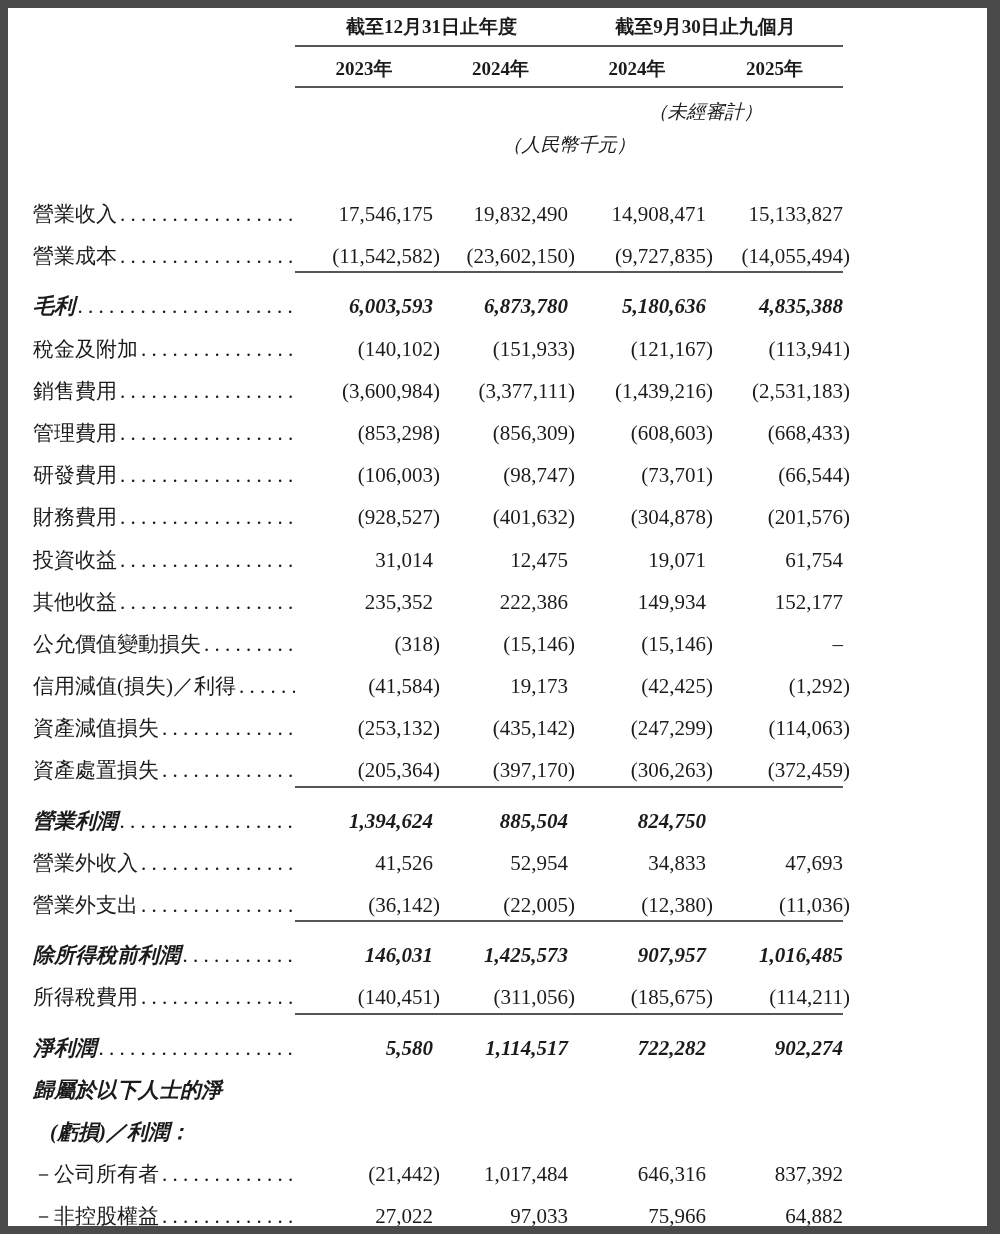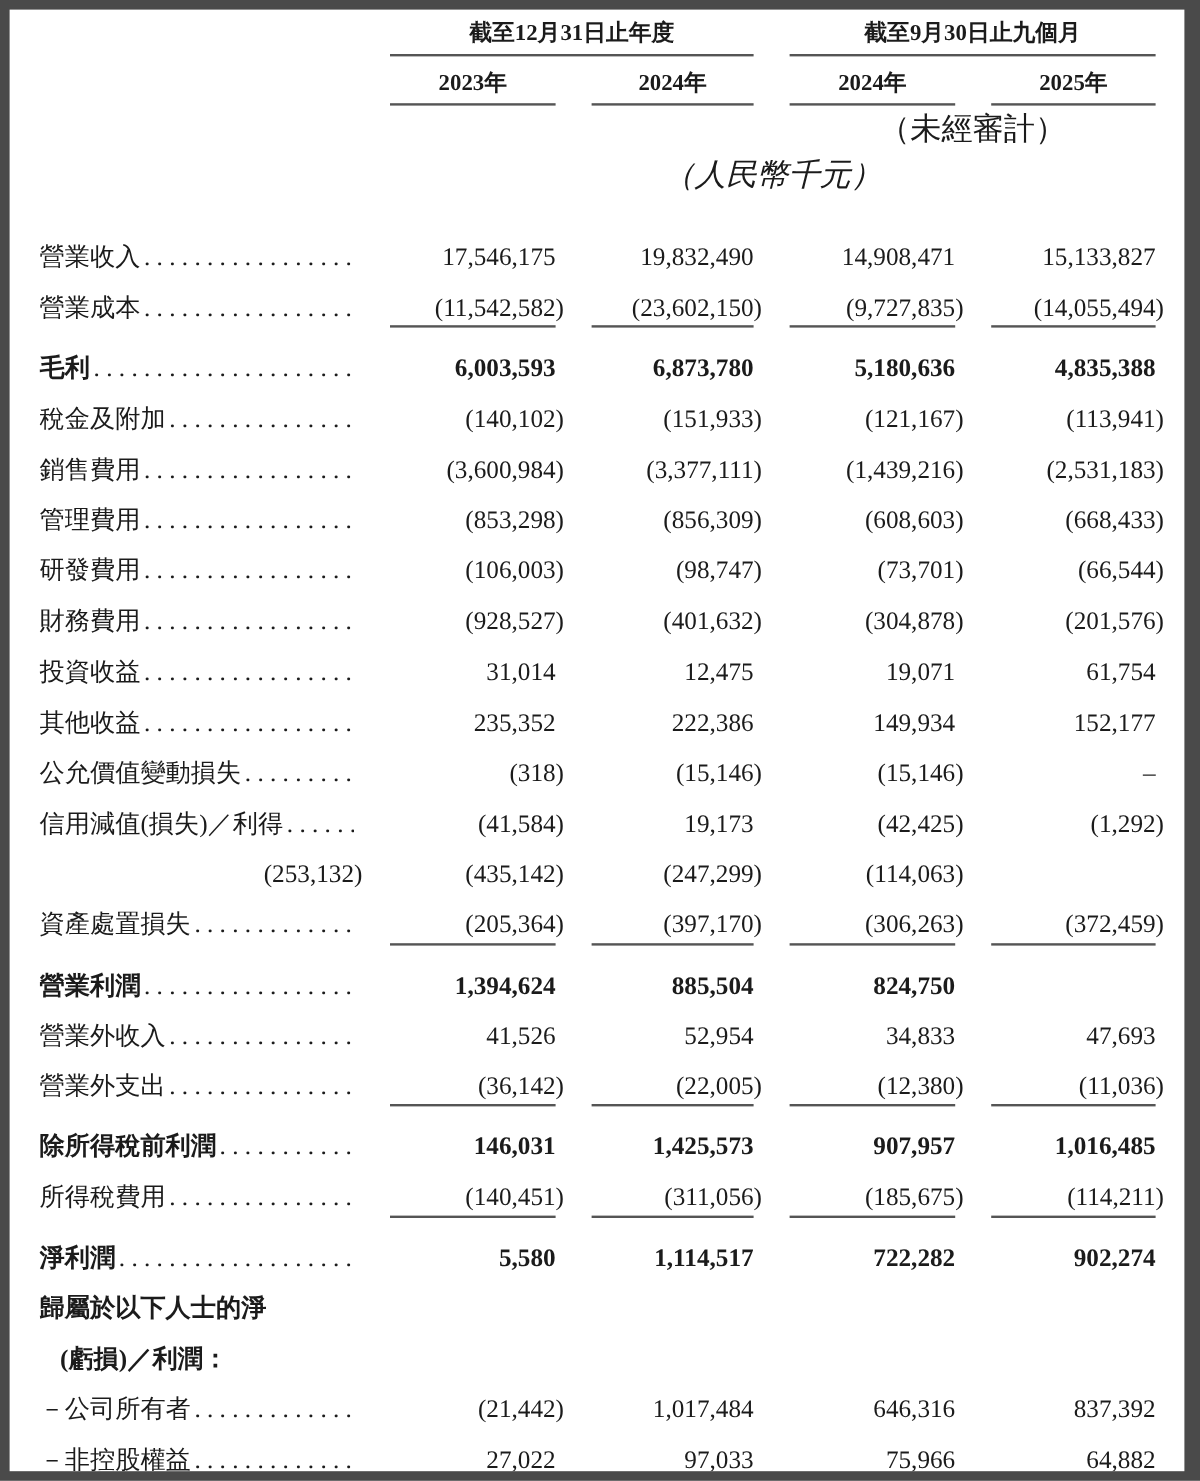--- a/index.html
+++ b/index.html
@@ -9,21 +9,20 @@
     font-family:"Liberation Serif","DejaVu Serif",serif;
     position:relative;
   }
   .page {
     position:absolute; left:8px; top:8px; right:13px; bottom:8px;
     background:#ffffff; color:#1b1b1b; overflow:hidden;
   }
   .grid {
     display:grid;
     grid-template-columns:262px 138px 135px 138px 137px;
-    column-gap:30px;
     padding-left:25px;
   }
   
   .hdr-groups { height:39px; }
   .group-cell {
     display:flex; align-items:flex-end; justify-content:center;
     font-weight:bold; font-size:19px; white-space:nowrap;
     border-bottom:2px solid #555; padding-bottom:5px;
   }
   .g1 { grid-column:2 / span 2; }
@@ -32,32 +31,32 @@
   .year-cell {
     display:flex; align-items:flex-end; justify-content:center;
     font-weight:bold; font-size:19px;
     border-bottom:2px solid #555; padding-bottom:4px;
   }
   .y1 { grid-column:2; } .y2 { grid-column:3; }
   .y3 { grid-column:4; } .y4 { grid-column:5; }
   .note-unaudited-row { height:40px; }
   .note-unaudited {
     grid-column:4 / span 2; display:flex; align-items:flex-end; justify-content:center;
-    font-size:26px; padding-bottom:3px;
+    font-style:italic; font-size:19px; padding-bottom:3px;
   }
   .note-unit-row { height:34px; }
   .note-unit {
     grid-column:2 / span 4; display:flex; align-items:center; justify-content:center;
-    font-style:italic; font-size:26px;
+    font-style:italic; font-size:19px;
   }
   
   #rows { margin-top:31px; }
   .row { height:42.2px; font-size:21px; }
   .row.gap { margin-top:8px; }
-  .row.bold { font-weight:bold; }
+  .row.bold { font-weight:bold;font-style:italic; }
   .label-cell {
     display:flex; align-items:baseline; overflow:hidden;
     white-space:nowrap; line-height:42.2px;text-align:center;
   }
   .label-cell.indent { padding-left:17px; }
   .dots { flex:1; overflow:hidden; margin-left:3px; }
   .dots::after {
     content:". . . . . . . . . . . . . . . . . . . . . . . . . . . . . . . . . . . .";
     font-weight:normal;
   }
@@ -211,20 +210,24 @@
         <div class="label-cell">
           <span>信用減值(損失)／利得</span>
           <span class="dots"></span>
         </div>
         <div class="cell"><span>(41,584</span><span class="hang">)</span></div>
         <div class="cell">19,173</div>
         <div class="cell"><span>(42,425</span><span class="hang">)</span></div>
         <div class="cell"><span>(1,292</span><span class="hang">)</span></div>
       </div>
       <div class="grid row">
+        <div class="label-cell">
+          <span>資產減值損失</span>
+          <span class="dots"></span>
+        </div>
         <div class="cell"><span>(253,132</span><span class="hang">)</span></div>
         <div class="cell"><span>(435,142</span><span class="hang">)</span></div>
         <div class="cell"><span>(247,299</span><span class="hang">)</span></div>
         <div class="cell"><span>(114,063</span><span class="hang">)</span></div>
       </div>
       <div class="grid row">
         <div class="label-cell">
           <span>資產處置損失</span>
           <span class="dots"></span>
         </div>

